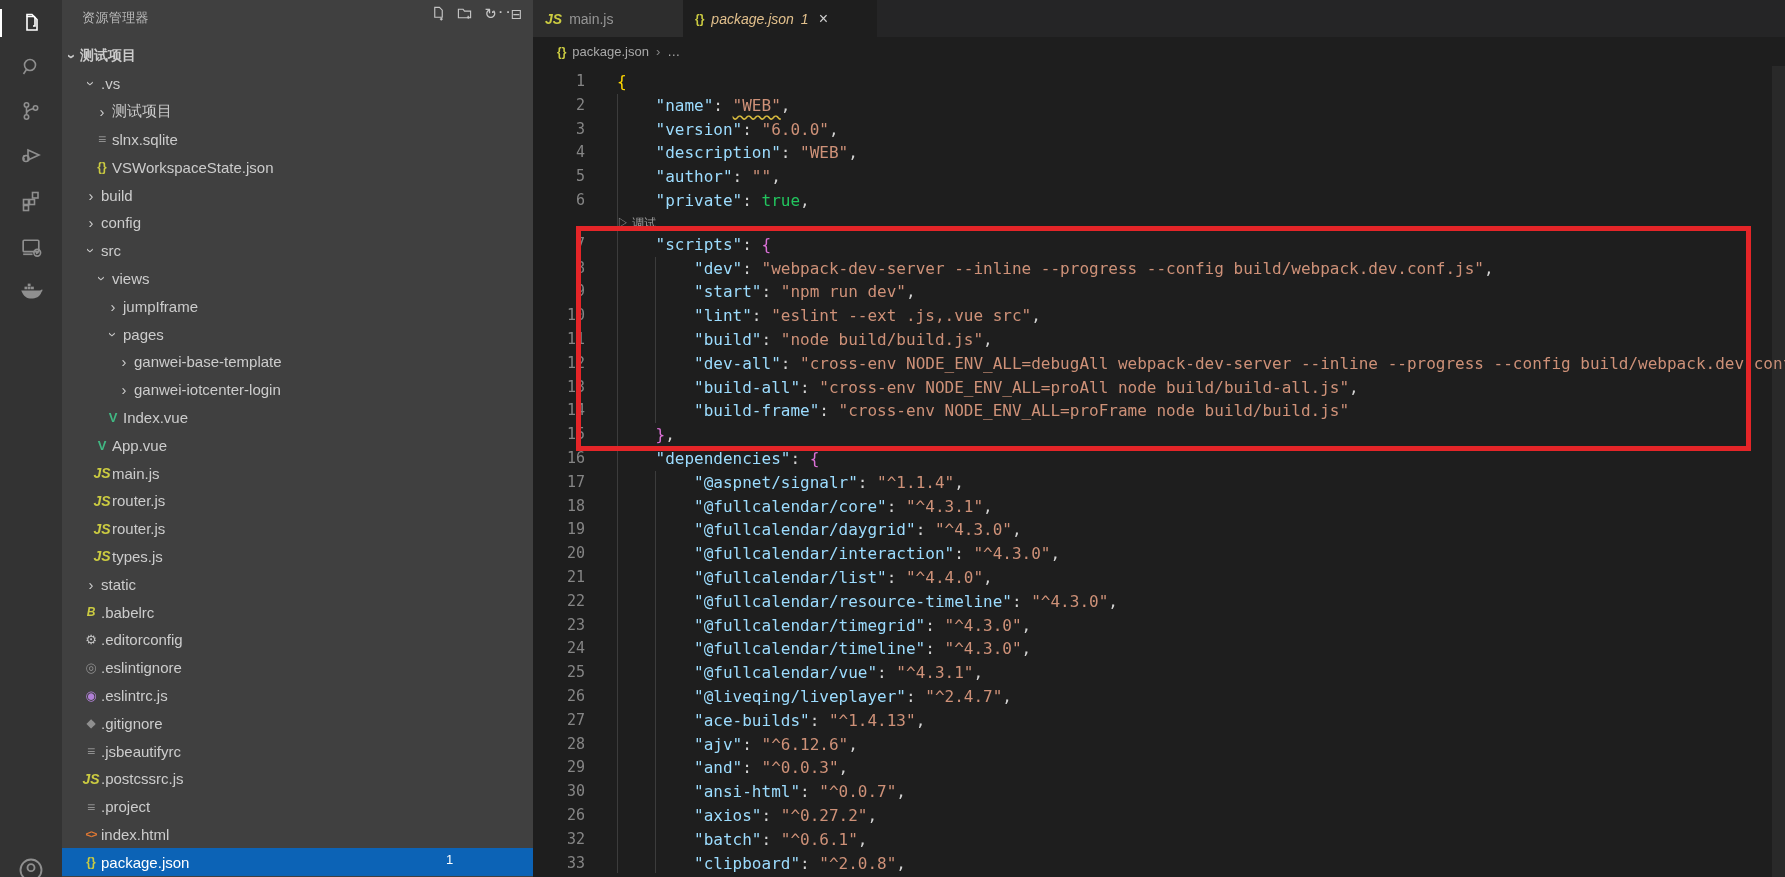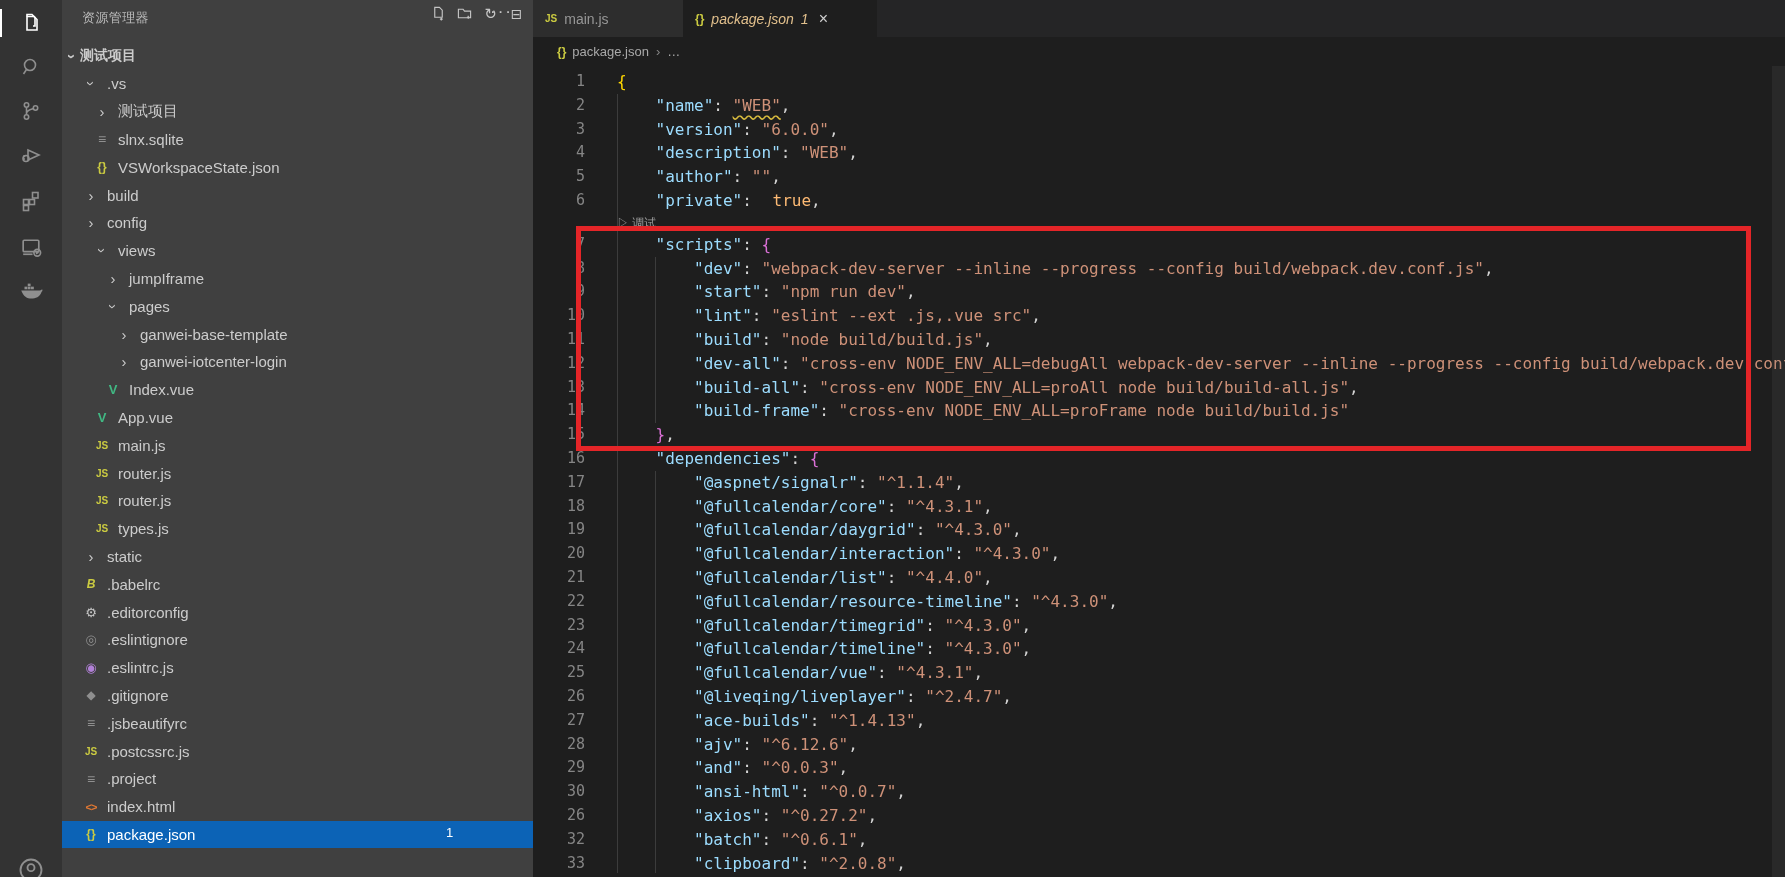--- a/index.html
+++ b/index.html
@@ -22,26 +22,26 @@
   #section-header { position:absolute; left:0; top:42px; width:100%; height:28px; display:flex; align-items:center; font-weight:bold; font-size:14px; }
   #section-header .chev { margin-left:8px; }
   #section-header .lbl { margin-left:5px; }
   #section-actions { position:absolute; right:8px; top:5px; display:flex; gap:9px; }
   #section-actions .sa { width:17px; height:17px; display:flex; align-items:center; justify-content:center; color:#c5c5c5; cursor:pointer; }
   #section-actions svg { stroke:#c5c5c5; fill:none; stroke-width:1.2; }
   #tree { position:absolute; left:0; top:70px; width:100%; }
   .trow { height:27.8px; display:flex; align-items:center; position:relative; cursor:pointer; white-space:nowrap; }
   .trow.selected { background:#0c63b6; color:#ffffff; }
   .tbox { width:16px; flex:none; display:flex; align-items:center; justify-content:center; font-size:13px; }
-  .tlabel { margin-left:8px; }
+  .tlabel { margin-left:2px; }
   .tbadge { position:absolute; left:384px; top:4px; font-size:13px; color:#ffffff; }
   .chev { display:inline-block; color:#cccccc; font-size:15px; line-height:1; }
   .chev.down { transform:rotate(90deg); }
   
-  .ic-js    { color:#cbcb41; font-weight:bold; font-size:10px; }
+  .ic-js    { color:#cbcb41; font-weight:bold; font-size:14px; font-style:italic; }
   .ic-json  { color:#cbcb41; font-weight:bold; font-size:12px; }
   .ic-vue   { color:#41b883; font-weight:bold; font-size:13px; }
   .ic-lines { color:#8f8f8f; font-size:14px; }
   .ic-gear  { color:#c5c5c5; font-size:13px; }
   .ic-esl-g { color:#8f8f8f; font-size:13px; }
   .ic-esl-p { color:#b180d7; font-size:13px; }
   .ic-git   { color:#8f8f8f; font-size:12px; }
   .ic-babel { color:#cbcb41; font-weight:bold; font-style:italic; font-size:12px; }
   .ic-html  { color:#e37933; font-weight:bold; font-size:11px; letter-spacing:-1px; }
 
@@ -58,21 +58,21 @@
   #breadcrumb .bicon { margin-right:6px; }
   #breadcrumb .bsep { margin:0 7px; color:#868686; }
 
   #code-area { position:absolute; left:0; top:66px; right:0; bottom:0; padding-top:4px;
     font-family:"DejaVu Sans Mono",monospace; font-size:16px; color:#d4d4d4; }
   .cline { height:23.8px; line-height:23.8px; display:flex; white-space:pre; }
   .ln { width:52px; flex:none; text-align:right; color:#858585; font-size:15px; }
   .ct { margin-left:32px; }
   .lensrow { height:20px; line-height:20px; padding-left:84px; font-family:"Liberation Sans",sans-serif; font-size:12px; color:#9d9d9d; cursor:pointer; }
   .tk-key { color:#9cdcfe; } .tk-str { color:#ce9178; } .tk-pn { color:#d4d4d4; }
-  .tk-kw { color:#fdba74;margin-left:11px; } .tk-b1 { color:#ffd700; } .tk-b2 { color:#da70d6; }
+  .tk-kw { color:#22c55e; } .tk-b1 { color:#ffd700; } .tk-b2 { color:#da70d6; }
   .tk-warn { color:#ce9178; text-decoration:underline; text-decoration-style:wavy; text-decoration-color:#d7ba3d; text-underline-offset:4px; }
   .iguide { position:absolute; width:1px; background:#3c3c3c; }
   #scrollbar { position:absolute; right:0; top:66px; width:13px; bottom:0; background:rgba(110,110,110,0.14); }
 
   
   #annotation-box { position:absolute; left:576px; top:226px; width:1175px; height:225px; border:5px solid #e52528; z-index:6; pointer-events:none; }
 </style>
 </head>
 <body>
 
@@ -186,20 +186,26 @@
         <span class="tbox">
           <span class="chev">›</span>
         </span>
         <span class="tlabel">build</span>
       </div>
       <div class="trow" style="padding-left: 21px;">
         <span class="tbox">
           <span class="chev">›</span>
         </span>
         <span class="tlabel">config</span>
+      </div>
+      <div class="trow" style="padding-left: 21px;">
+        <span class="tbox">
+          <span class="chev down">›</span>
+        </span>
+        <span class="tlabel">src</span>
       </div>
       <div class="trow" style="padding-left: 32px;">
         <span class="tbox">
           <span class="chev down">›</span>
         </span>
         <span class="tlabel">views</span>
       </div>
       <div class="trow" style="padding-left: 43px;">
         <span class="tbox">
           <span class="chev">›</span>

